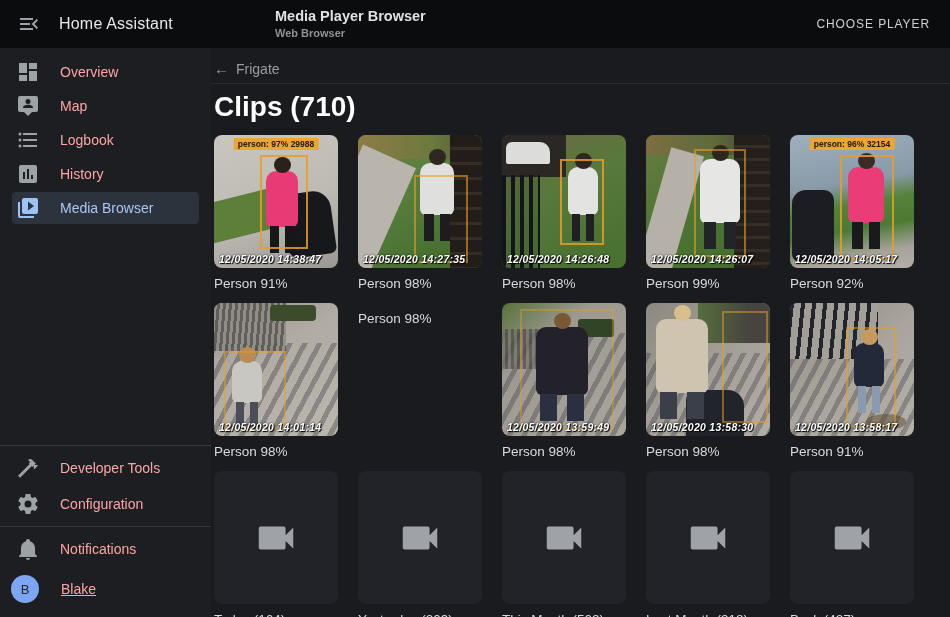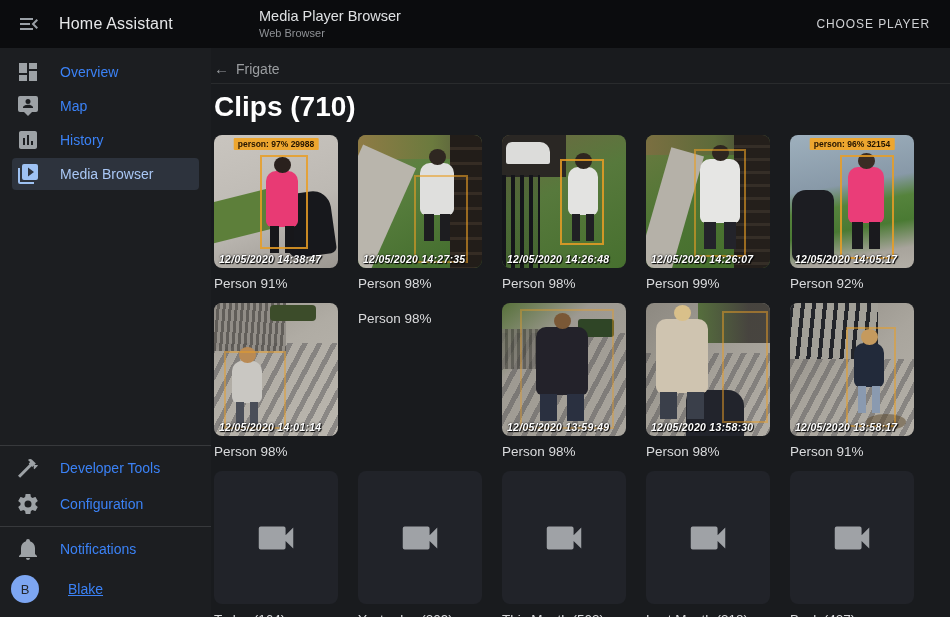--- a/index.html
+++ b/index.html
@@ -12,21 +12,21 @@
 
   
   .topbar {
     position:absolute; left:0; top:0; width:950px; height:48px;
     background:#0b0c0e; display:flex; align-items:center; z-index:5;
   }
   .hdr-left { width:211px; flex:0 0 211px; display:flex; align-items:center; padding-left:17px; gap:18px; }
   .menu-btn { width:24px; height:24px; display:flex; align-items:center; justify-content:center; cursor:pointer; }
   .menu-btn svg { fill:#9aa0a6; }
   .ha-title { font-size:16px; color:#e6e7e9; letter-spacing:.2px; }
-  .hdr-title { margin-left:48px; line-height:1.15; }
+  .hdr-title { margin-left:64px; line-height:1.15;font-weight:bold; }
   .hdr-title .t1 { font-size:14.5px; color:#dfe1e3; }
   .hdr-title .t2 { font-size:11px; color:#8f9296; margin-top:2px; }
   .hdr-spacer { flex:1; }
   .choose-player {
     margin-right:12px; padding:8px 8px; font-size:12px; font-weight:500;
     letter-spacing:.9px; color:#cfd1d4; background:none; border:none; cursor:pointer;
     font-family:Liberation Sans, sans-serif; text-transform:uppercase;
   }
 
   
@@ -34,33 +34,33 @@
     position:absolute; left:0; top:48px; width:211px; height:569px;
     background:#1c1e21; display:flex; flex-direction:column; z-index:4;
   }
   .nav-top { padding-top:6px; }
   .nav-item {
     height:32px; margin:2px 12px; padding:0 4px; border-radius:4px;
     display:flex; align-items:center; cursor:pointer;
   }
   .nav-icon { width:24px; height:24px; display:flex; align-items:center; justify-content:center; }
   .nav-icon svg { fill:#9da2a6; }
-  .nav-label { margin-left:20px; font-size:14px; font-weight:500; color:#3b82f6; }
+  .nav-label { margin-left:20px; font-size:14px; font-weight:500; color:#fca5a5; }
   .nav-item.selected { background:#2d333d; }
   .nav-item.selected .nav-icon svg { fill:#9ec2f3; }
   .nav-item.selected .nav-label { color:#a9c7f5; }
   .nav-fill { flex:1; }
   .nav-divider { border-top:1px solid rgba(255,255,255,.12); margin:4px 0; }
   .user-row { height:40px; margin:2px 0 8px 0; padding-left:11px; display:flex; align-items:center; cursor:pointer; }
   .avatar {
     width:28px; height:28px; border-radius:50%; background:#7da6f2;
     color:#22262c; font-size:13px; font-weight:500;
     display:flex; align-items:center; justify-content:center;
   }
-  .user-row .nav-label { margin-left:29px;text-decoration:underline; }
+  .user-row .nav-label { margin-left:22px;text-decoration:underline; }
 
   
   .main {
     position:absolute; left:211px; top:48px; width:739px; height:569px;
     background:#191b1e; overflow:hidden;
   }
   .toolbar {
     height:36px; display:flex; align-items:center; padding:6px 0 0 3px;
     border-bottom:1px solid rgba(255,255,255,.07);
   }
@@ -203,20 +203,28 @@
       <span class="nav-icon">
         <svg width="24" height="24" viewBox="0 0 24 24">
             <path d="M20,2H4A2,2 0 0,0 2,4V16A2,2 0 0,0 4,18H8L12,22L16,18H20A2,2 0 0,0 22,16V4A2,2 0 0,0 20,2M12,5A2.5,2.5 0 0,1 14.5,7.5A2.5,2.5 0 0,1 12,10A2.5,2.5 0 0,1 9.5,7.5A2.5,2.5 0 0,1 12,5M17,14H7V13.25C7,11.59 10.33,10.75 12,10.75C13.67,10.75 17,11.59 17,13.25V14Z"></path>
           </svg>
       </span>
       <span class="nav-label">Map</span>
     </div>
     <div class="nav-item">
       <span class="nav-icon">
         <svg width="24" height="24" viewBox="0 0 24 24">
+            <path d="M7,5H21V7H7V5M7,13V11H21V13H7M4,4.5A1.5,1.5 0 0,1 5.5,6A1.5,1.5 0 0,1 4,7.5A1.5,1.5 0 0,1 2.5,6A1.5,1.5 0 0,1 4,4.5M4,10.5A1.5,1.5 0 0,1 5.5,12A1.5,1.5 0 0,1 4,13.5A1.5,1.5 0 0,1 2.5,12A1.5,1.5 0 0,1 4,10.5M7,19V17H21V19H7M4,16.5A1.5,1.5 0 0,1 5.5,18A1.5,1.5 0 0,1 4,19.5A1.5,1.5 0 0,1 2.5,18A1.5,1.5 0 0,1 4,16.5Z"></path>
+          </svg>
+      </span>
+      <span class="nav-label">Logbook</span>
+    </div>
+    <div class="nav-item">
+      <span class="nav-icon">
+        <svg width="24" height="24" viewBox="0 0 24 24">
             <path d="M19,3H5C3.9,3 3,3.9 3,5V19C3,20.1 3.9,21 5,21H19C20.1,21 21,20.1 21,19V5C21,3.9 20.1,3 19,3M9,17H7V10H9V17M13,17H11V7H13V17M17,17H15V13H17V17Z"></path>
           </svg>
       </span>
       <span class="nav-label">History</span>
     </div>
     <div class="nav-item selected">
       <span class="nav-icon">
         <svg width="24" height="24" viewBox="0 0 24 24">
             <path d="M4,6H2V20A2,2 0 0,0 4,22H18V20H4V6M20,2H8A2,2 0 0,0 6,4V16A2,2 0 0,0 8,18H20A2,2 0 0,0 22,16V4A2,2 0 0,0 20,2M12,14.5V5.5L18,10L12,14.5Z"></path>
           </svg>

